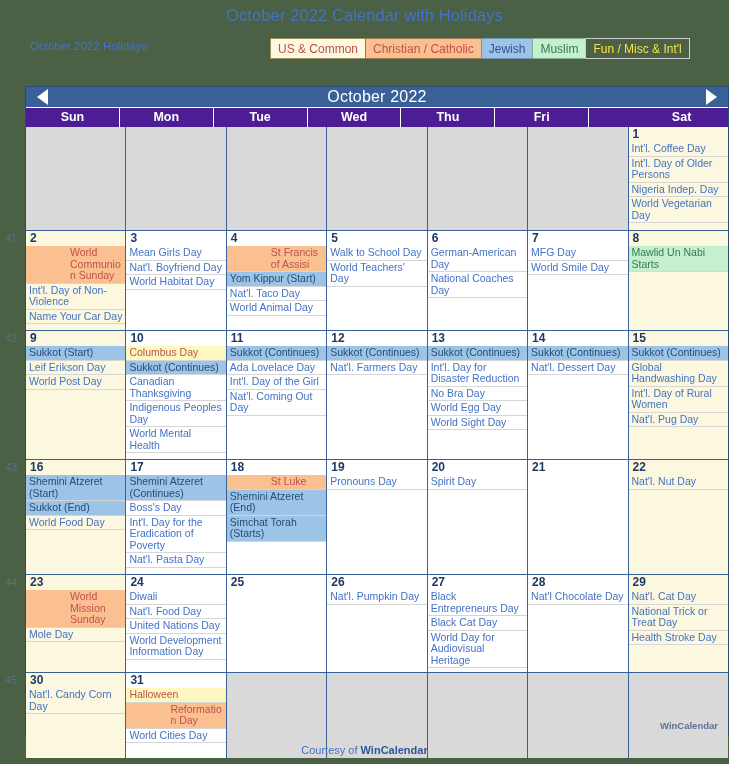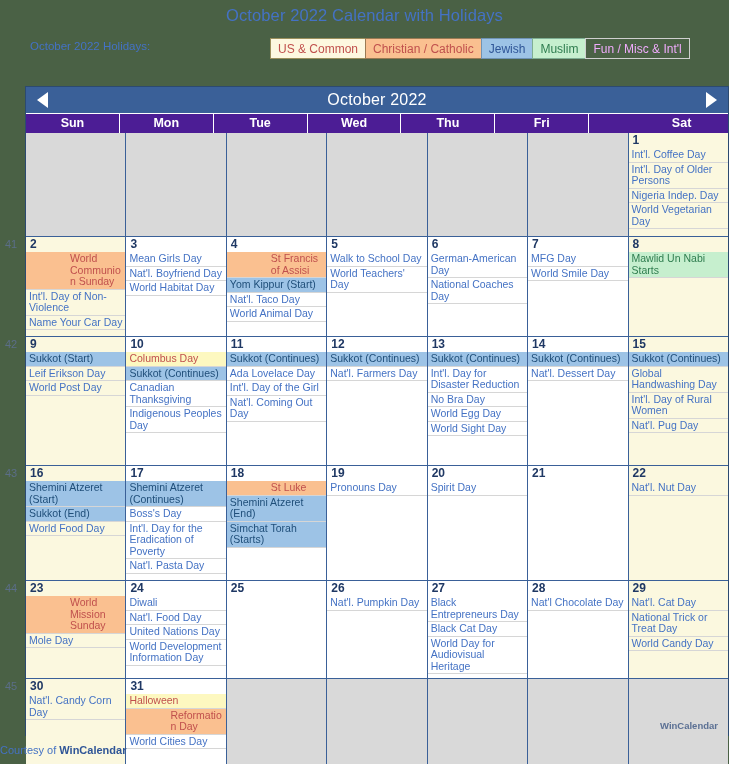--- a/index.html
+++ b/index.html
@@ -42,36 +42,36 @@
     font-size:12px;
     line-height:1;
     border:1px solid #7f9db9;
     margin-right:-1px;
     white-space:nowrap;
   }
   .legend-chip.lg-us      { background:#fdf8e0; color:#c0504d; border-color:#9a8f5c;margin-left:48px; }
   .legend-chip.lg-chr     { background:#fac090; color:#c0504d; border-color:#9a7a53; }
   .legend-chip.lg-jew     { background:#9dc3e6; color:#2f5597; border-color:#6f93b5; }
   .legend-chip.lg-mus     { background:#c6efce; color:#2f7d4f; border-color:#7fae93; }
-  .legend-chip.lg-fun     { background:#4a6145; color:#f0abfc; border:1px solid #cfcfcf; margin-right:0; }
+  .legend-chip.lg-fun     { background:#4a6145; color:#fde047; border:1px solid #cfcfcf; margin-right:0; }
 
   
   #cal-wrap {
     position:absolute;
     left:25px; top:86px;
     width:704px;
     height:650px;
     border:1px solid #2c4a70;
     background:#ffffff;
     display:flex;
     flex-direction:column;
   }
 
   #month-bar {
-    height:27px;
+    height:21px;
     background:#3a6098;
     color:#ffffff;
     display:flex;
     align-items:center;
     justify-content:center;
     position:relative;
     flex:0 0 auto;
     border-bottom:1px solid #ffffff;
   }
   #month-title { font-size:16px; font-weight:normal; letter-spacing:.2px; }
@@ -164,20 +164,21 @@
     bottom:4px;
     font-size:9.5px;
     color:#5b7094;
     font-weight:bold;
   }
 
   #footer-credit {
     position:absolute;
     left:0; right:0;
     top:744px;
+    text-align:center;
     font-size:11px;
     color:#4472c4;
   }
   #footer-credit b { color:#2f5597; }
 </style>
 </head>
 <body>
 
 <div id="top-area">
   <div id="page-title">October 2022 Calendar with Holidays</div>
@@ -273,20 +274,21 @@
           <div class="ev t-jew">Sukkot (Start)</div>
           <div class="ev t-us">Leif Erikson Day</div>
           <div class="ev t-us">World Post Day</div>
         </div>
         <div class="daycell">
           <div class="daynum">10</div>
           <div class="ev t-com">Columbus Day</div>
           <div class="ev t-jew">Sukkot (Continues)</div>
           <div class="ev t-us">Canadian Thanksgiving</div>
           <div class="ev t-us">Indigenous Peoples Day</div>
+          <div class="ev t-us">World Mental Health</div>
         </div>
         <div class="daycell">
           <div class="daynum">11</div>
           <div class="ev t-jew">Sukkot (Continues)</div>
           <div class="ev t-us">Ada Lovelace Day</div>
           <div class="ev t-us">Int'l. Day of the Girl</div>
           <div class="ev t-us">Nat'l. Coming Out Day</div>
         </div>
         <div class="daycell">
           <div class="daynum">12</div>
@@ -379,21 +381,21 @@
           <div class="ev t-us">World Day for Audiovisual Heritage</div>
         </div>
         <div class="daycell">
           <div class="daynum">28</div>
           <div class="ev t-us">Nat'l Chocolate Day</div>
         </div>
         <div class="daycell weekendtint">
           <div class="daynum">29</div>
           <div class="ev t-us">Nat'l. Cat Day</div>
           <div class="ev t-us">National Trick or Treat Day</div>
-          <div class="ev t-us">World Candy Day</div>
+          <div class="ev t-us">Health Stroke Day</div>
         </div>
       </div>
       <div class="week-row w6">
         <div class="weeknum">45</div>
         <div class="daycell weekendtint">
           <div class="daynum">30</div>
           <div class="ev t-us">Nat'l. Candy Corn Day</div>
         </div>
         <div class="daycell">
           <div class="daynum">31</div>

